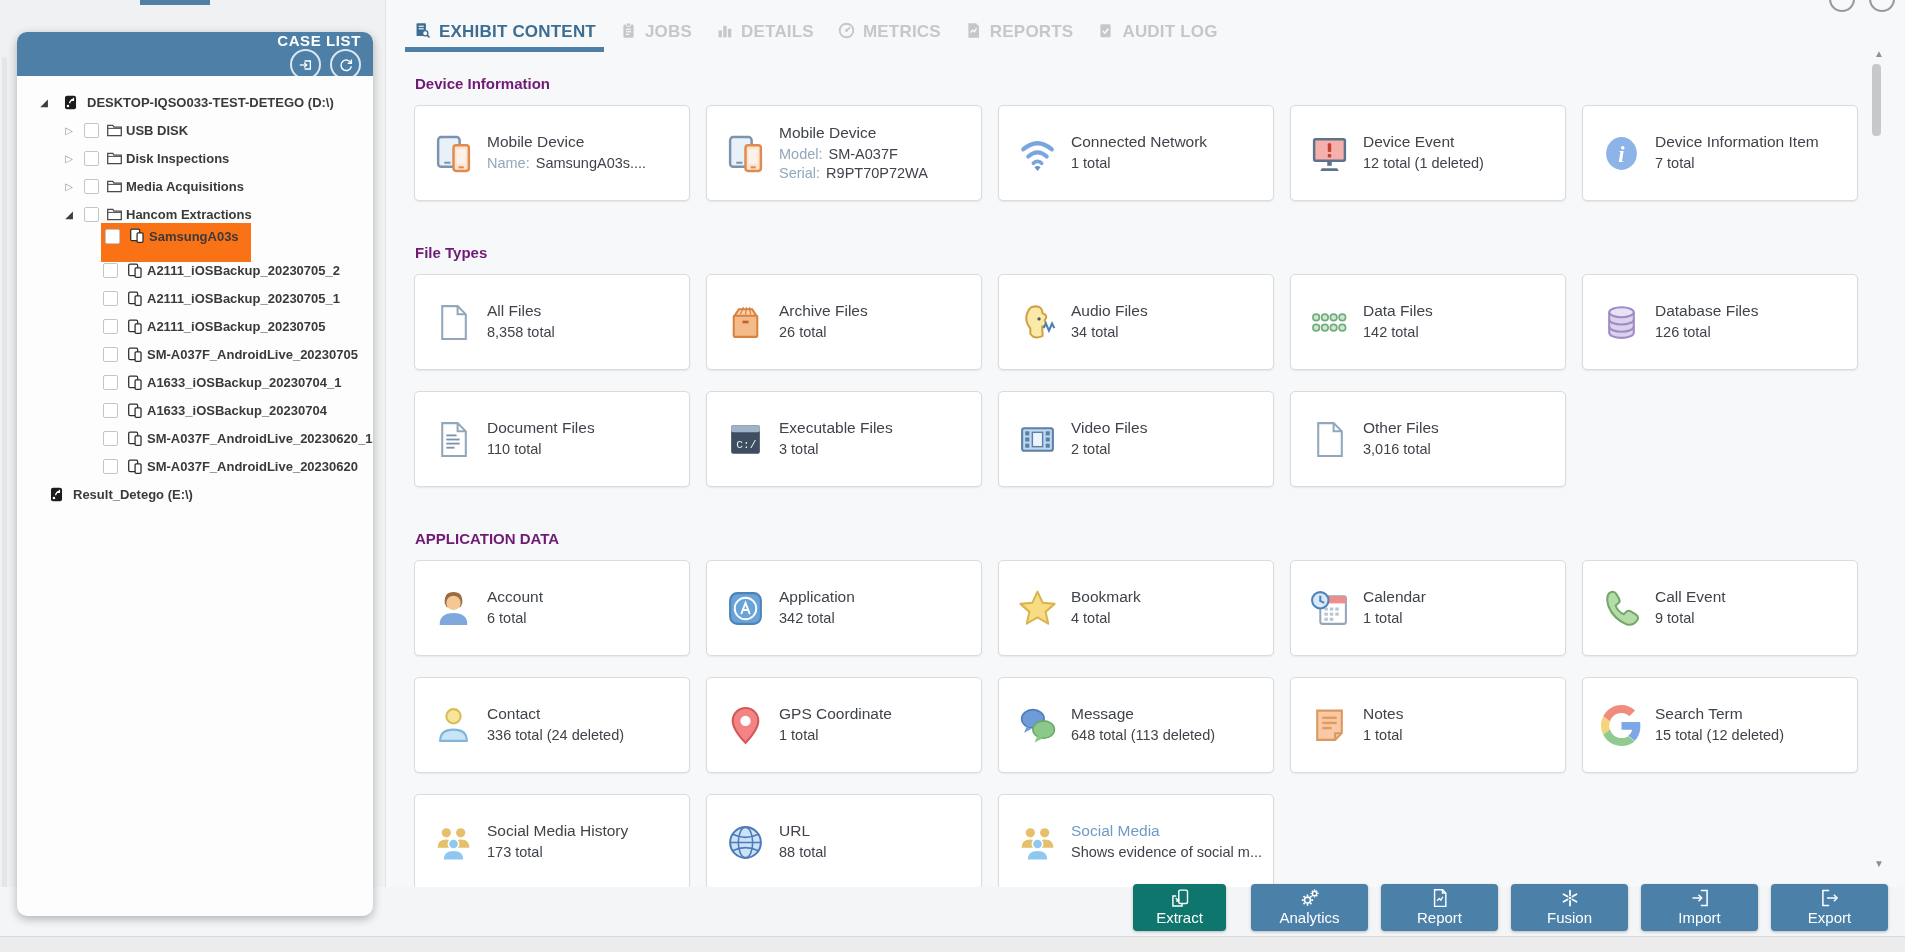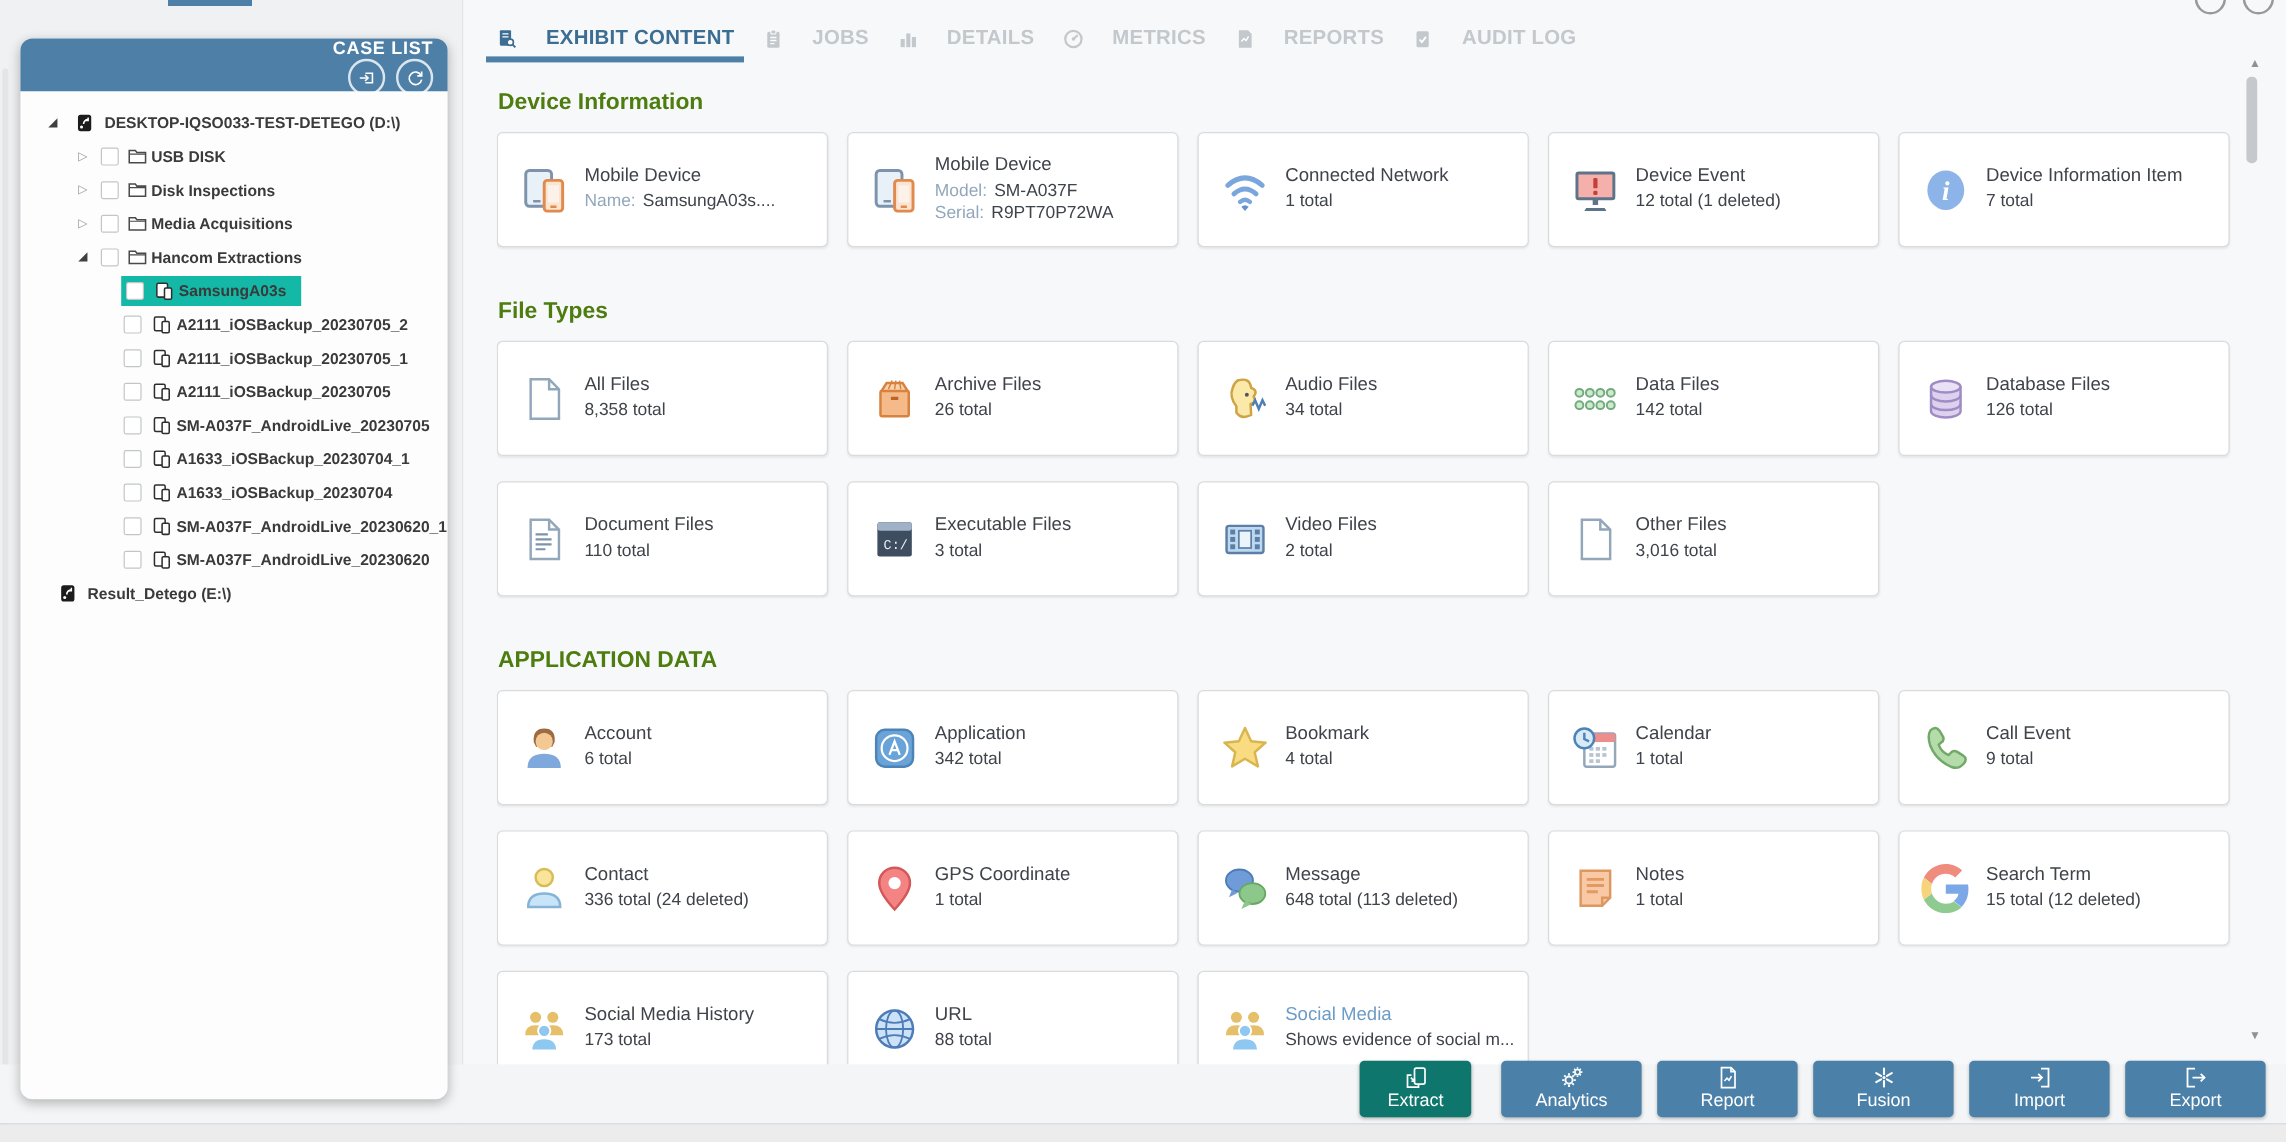--- a/index.html
+++ b/index.html
@@ -27,33 +27,33 @@
   .lvl1 { padding-left:45px; } .lvl1 .cb { margin-left:8px; } .lvl1 .icon { margin-left:7px; } .lvl1 .tlabel { margin-left:3px; }
   .lvl2 { padding-left:84px; } .lvl2 .cb { margin-left:2px; } .lvl2 .icon { margin-left:9px; } .lvl2 .tlabel { margin-left:3px; }
   .exp { width:14px; flex:none; text-align:center; font-family:"DejaVu Sans",sans-serif; }
   .exp.expanded { font-size:10px; color:#3f3f3f; }
   .exp.collapsed { font-size:10px; color:#949698; }
   .cb { width:15px; height:15px; border:1px solid #c2c6c9; background:#fff; border-radius:2px; flex:none; }
   .tree .icon { display:inline-flex; flex:none; }
   .tree .icon svg { width:17px; height:17px; }
   .tlabel { white-space:nowrap;font-weight:bold; }
   .tlabel.bold { font-weight:bold; }
-  .selwrap { display:flex; align-items:center; background:#14b8a6; padding:4px 12px 4px 2px; }
+  .selwrap { display:flex; align-items:flex-end; background:#f97316; padding:4px 12px 18px 2px; }
 
   
   .tabs { position:absolute; left:414px; top:22px; display:flex; gap:24px; align-items:center; z-index:4; }
-  .tab { display:flex; align-items:center; gap:24px; font-size:17px; font-weight:600; letter-spacing:.2px;
+  .tab { display:flex; align-items:flex-start; gap:8px; font-size:17px; font-weight:600; letter-spacing:.2px;
     color:#c3c8cd; position:relative; cursor:pointer; white-space:nowrap; }
   .tab .icon { display:inline-flex; } .tab .icon svg { width:17px; height:17px; }
   .tab.active { color:#3c6d92; }
   .tab.active::after { content:''; position:absolute; left:-9px; right:-8px; bottom:-10px; height:5px; background:#4d7fa7; }
 
   
   .content { position:absolute; left:414px; top:60px; width:1446px; height:827px; overflow:hidden; padding-top:15px; z-index:1; }
-  .sec-title { font-size:19px; font-weight:700; color:#4d7c0f; margin:0 0 13px 1px; }
+  .sec-title { font-size:15px; font-weight:700; color:#701a75; margin:0 0 13px 1px; }
   .grid + .sec-title { margin-top:43px; }
   .grid { display:flex; flex-wrap:wrap; gap:21px 16px; width:1445px; }
   .card { width:276px; height:96px; background:#fff; border:1px solid #d9dbdd; border-radius:5px;
     box-shadow:0 1px 2px rgba(0,0,0,.07); display:flex; align-items:center; padding:0 8px 0 18px; cursor:pointer; }
   .card-ic { flex:none; margin-right:13px; display:inline-flex; }
   .card-ic svg { width:41px; height:41px; }
   .card-txt { min-width:0; }
   .card-title { font-size:15.5px; color:#3f434a; margin-bottom:3px; white-space:nowrap; }
   .card-title.link { color:#6d9cc5; }
   .card-line { font-size:14.5px; color:#3f434a; line-height:19px; white-space:nowrap; overflow:hidden; text-overflow:ellipsis; max-width:195px; }

